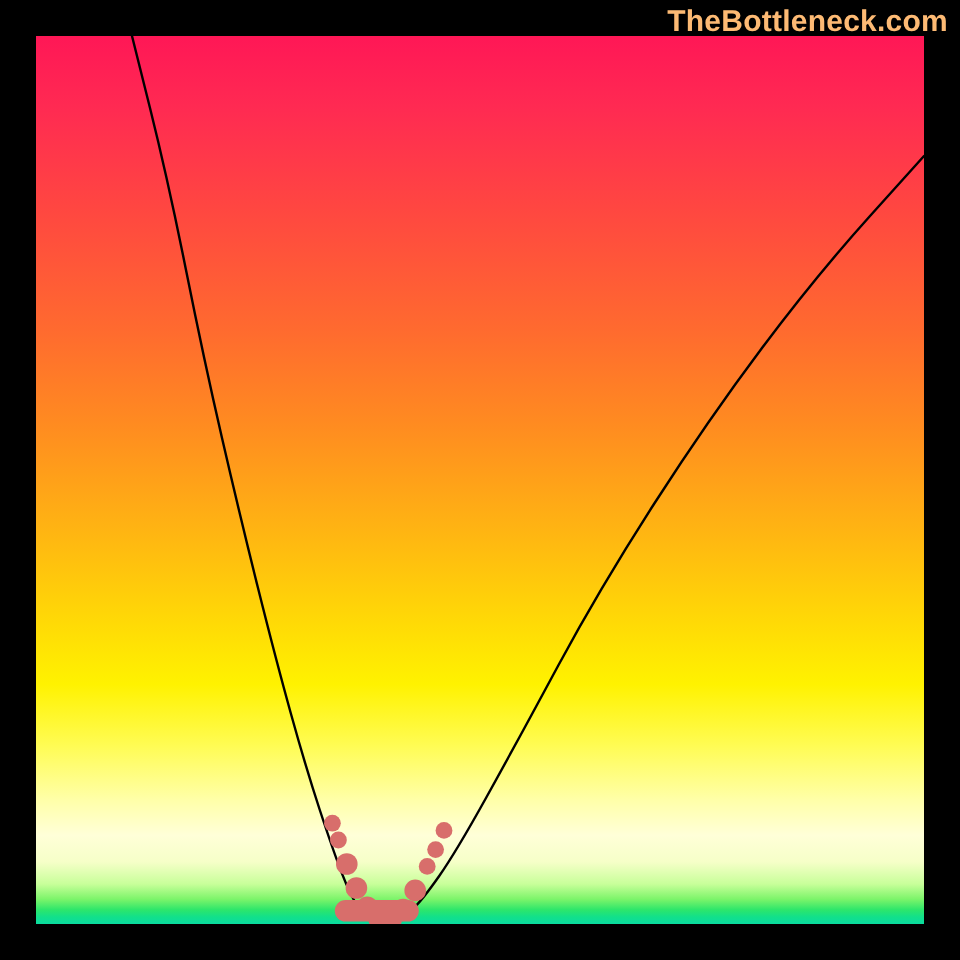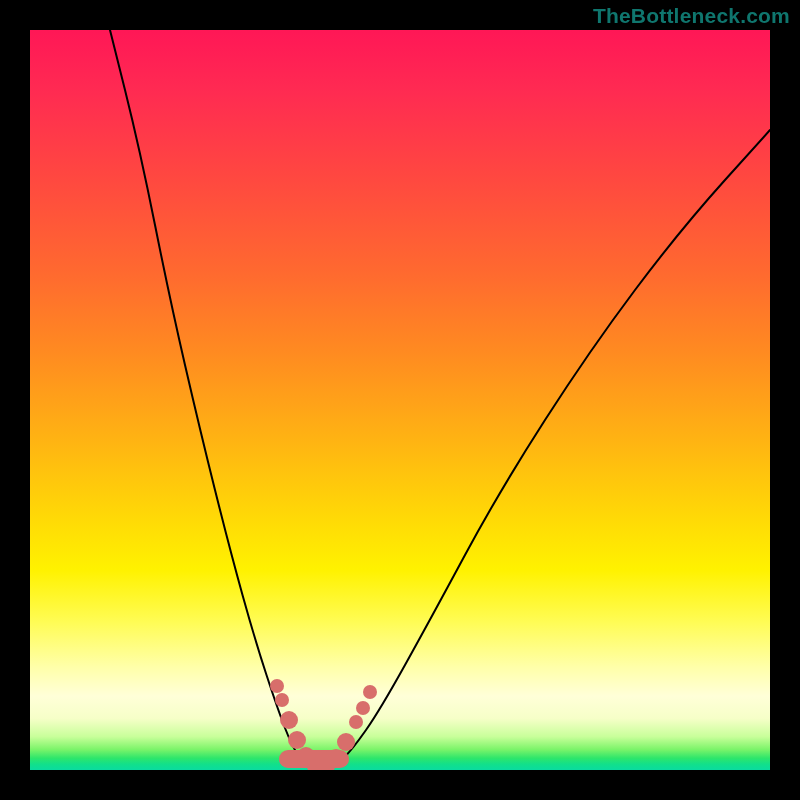--- a/index.html
+++ b/index.html
@@ -14,22 +14,22 @@
   .stage {
     position: relative;
     width: 800px;
     height: 800px;
     background: #000;
   }
   .watermark {
     position: absolute;
     top: 4px;
     right: 10px;
-    color: #0f766e;
-    font-size: 21px;
+    color: #fdba74;
+    font-size: 25px;
     font-weight: 600;
     letter-spacing: 0.2px;
     z-index: 30;
     user-select: none;
   }
   .plot {
     position: absolute;
     left: 30px;
     top: 30px;
     width: 740px;

